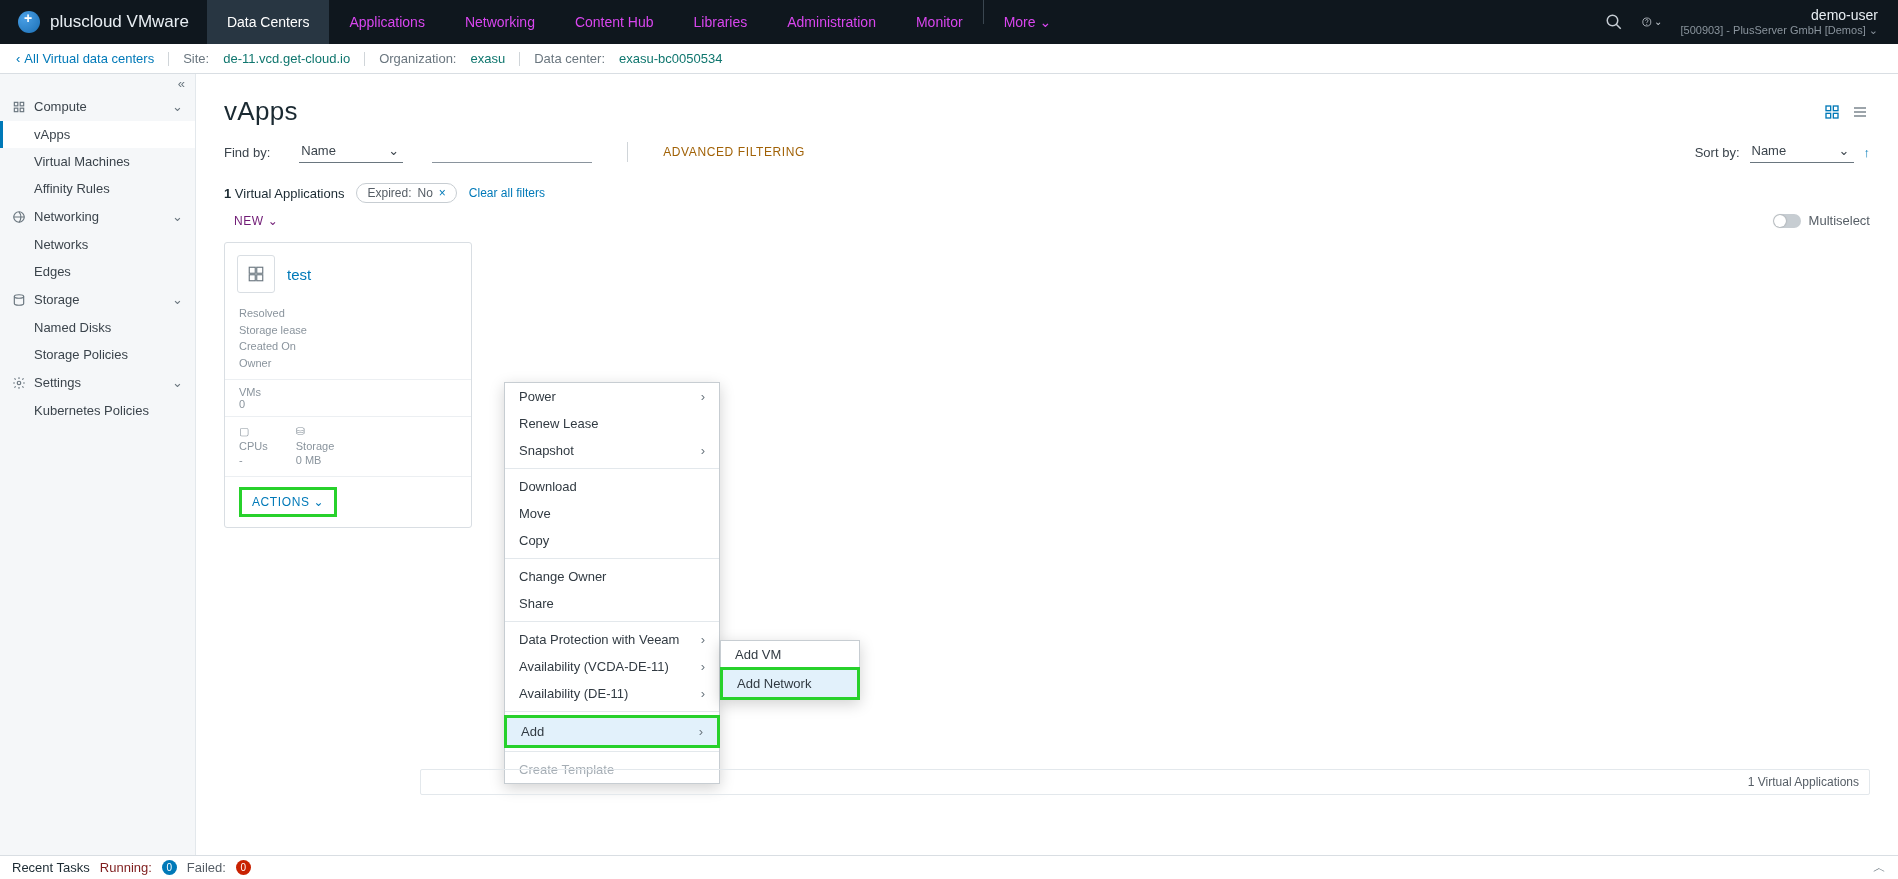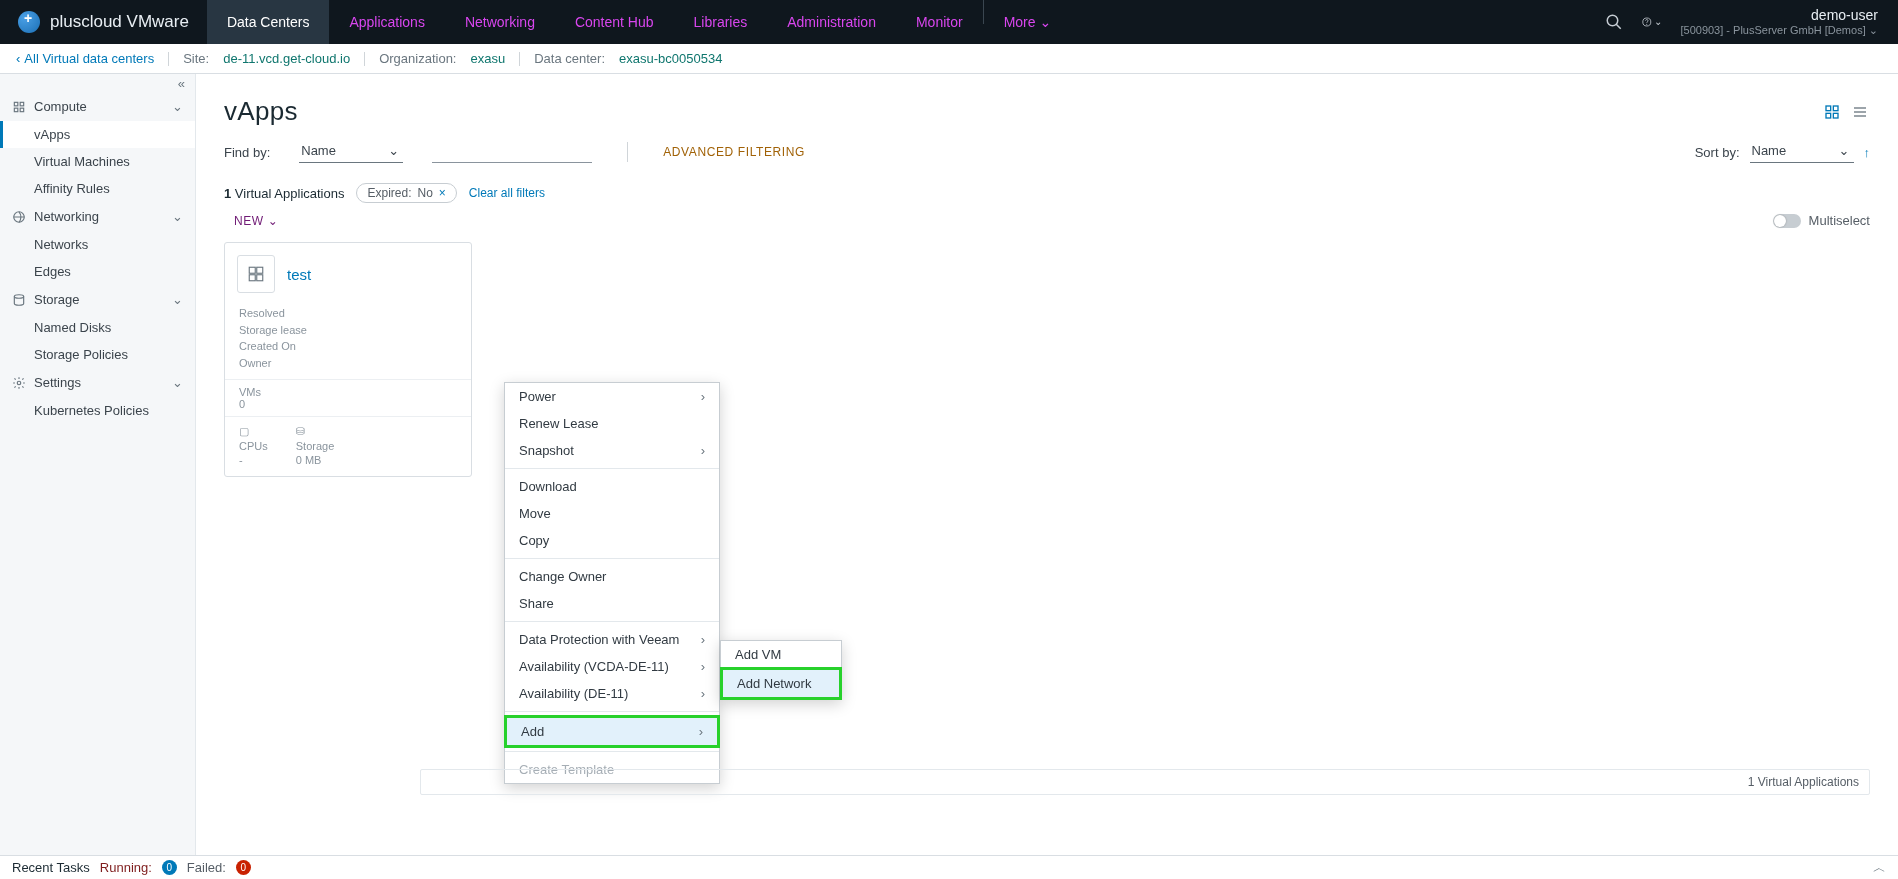--- a/index.html
+++ b/index.html
@@ -82,21 +82,21 @@
     .actions-btn { color: #0079b8; font-size: 12px; letter-spacing: .6px; text-transform: uppercase; cursor: pointer; border: 3px solid #27d12b; padding: 5px 10px; display: inline-block; }
 
     
     .menu { position: absolute; background: #fff; border: 1px solid #c7cdd2; box-shadow: 0 4px 14px rgba(0,0,0,.18); font-size: 13px; color: #313a42; }
     .menu.main-menu { left: 308px; top: 308px; width: 216px; }
     .menu-item { padding: 6px 14px; display: flex; align-items: center; cursor: pointer; }
     .menu-item .arw { margin-left: auto; color: #6a767f; }
     .menu-item.hl { background: #e2f1fb; border: 3px solid #27d12b; margin: -1px; position: relative; z-index: 2; }
     .menu-item.disabled { color: #a6aeb5; cursor: default; }
     .menu-divider { height: 1px; background: #e3e8ec; margin: 4px 0; }
-    .menu.sub { left: 524px; top: 566px; width: 122px; }
+    .menu.sub { left: 524px; top: 566px; width: 140px; }
     .sub .menu-item.hl2 { background: #e2f1fb; border: 3px solid #27d12b; margin: -1px; }
 
     
     .pager { position: absolute; left: 224px; right: 28px; bottom: 60px; height: 26px; border: 1px solid #e3e8ec; border-radius: 2px; display: flex; align-items: center; justify-content: flex-end; padding: 0 10px; color: #565e66; font-size: 12px; z-index: 0;}
     .recent { position: absolute; left: 0; right: 0; bottom: 0; height: 24px; background: #fff; border-top: 1px solid #d9dee3; display: flex; align-items: center; gap: 10px; padding: 0 12px; font-size: 13px; }
     .badge { background: #0079b8; color: #fff; border-radius: 50%; width: 15px; height: 15px; font-size: 10px; display: inline-flex; align-items: center; justify-content: center; }
     .badge.red { background: #c92100; }
     .recent .up { margin-left: auto; color: #6a767f; cursor: pointer; }
     svg { display: block; }
   </style>
@@ -310,20 +310,23 @@
             <span>▢</span>
             <span>CPUs</span>
             <span>-</span>
           </div>
           <div class="col">
             <span>⛁</span>
             <span>Storage</span>
             <span>0 MB</span>
           </div>
         </div>
+        <div class="card-foot">
+          <span class="actions-btn"><span>ACTIONS</span> ⌄</span>
+        </div>
       </div>
     </div>
 
     <div class="menu main-menu">
       <div class="menu-item">
           <span>Power</span>
           <span class="arw">›</span>
         </div>
       <div class="menu-item">Renew Lease</div>
       <div class="menu-item">

